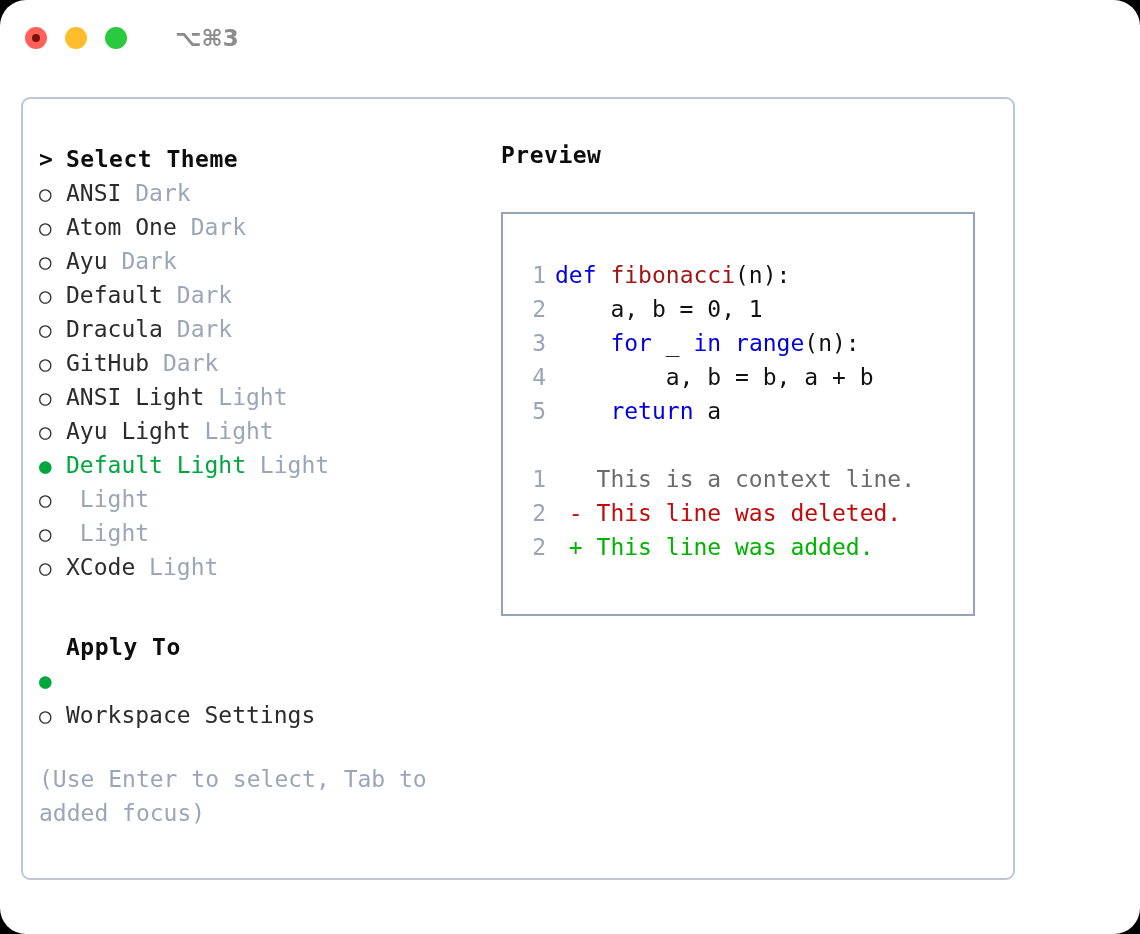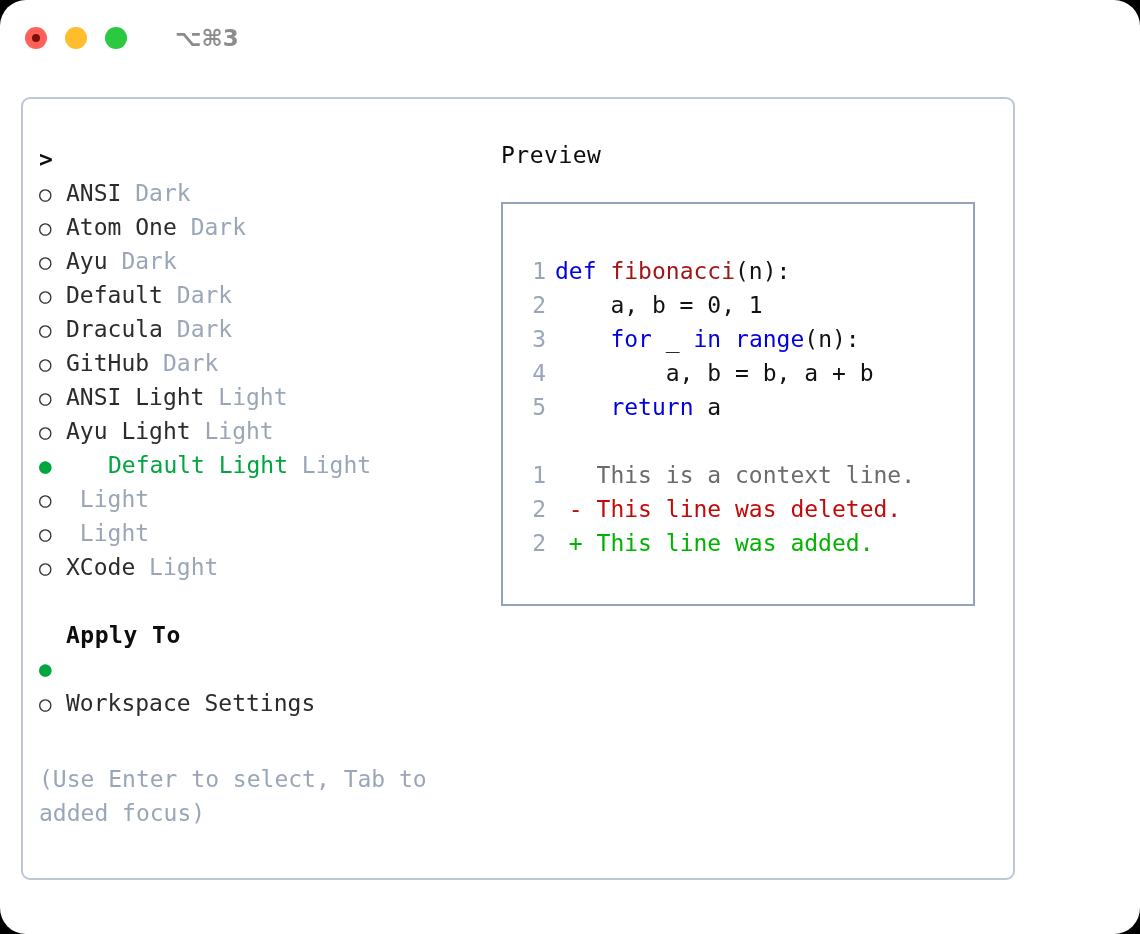--- a/index.html
+++ b/index.html
@@ -115,28 +115,29 @@
     width: 27px;
     flex: 0 0 27px;
     color: #333333;
     font-size: 21px;
   }
   .bullet.on {
     color: #00a63e;
   }
 
   .label      { color: #2b2b2b; }
-  .label.sel  { color: #00a63e; margin-left: 42px; }
+  .label.sel  { color: #00a63e; }
   .tag        { color: #9aa6b8; }
 
   .section-head {
     color: #0d0d0d;
     font-weight: bold;
     padding-left: 27px;
     letter-spacing: 0.5px;
+    margin-top: 12px;
   }
 
   .spacer { height: 34px; }
 
   .hint {
     position: absolute;
     left: 16px;
     top: 663px;
     width: 404px;
     color: #9aa6b8;
@@ -146,37 +147,37 @@
 
   
   .right-col {
     position: absolute;
     left: 478px;
     top: 43px;
     width: 480px;
   }
   .preview-title {
     font-size: 23px;
-    font-weight: normal;
+    font-weight: bold;
     color: #0d0d0d;
     letter-spacing: 0.5px;
-    margin-bottom: 34px;
+    margin-bottom: 44px;
   }
   .preview-box {
     width: 474px;
     height: 404px;
     border: 2px solid #94a3b8;
     box-sizing: border-box;
     background: #ffffff;
     position: relative;
   }
   .code {
     position: absolute;
     left: 18px;
-    top: 50px;
+    top: 44px;
     font-size: 23px;
     line-height: 34px;
     white-space: pre;
   }
   .code .ln {
     display: inline-block;
     width: 25px;
     text-align: right;
     color: #9aa6b8;
     margin-right: 9px;
@@ -201,21 +202,21 @@
       <span class="light green"></span>
     </div>
     <div class="win-title">⌥⌘3</div>
   </div>
 
   <div class="card">
     <div class="card-inner">
 
       <div class="left-col">
         <div class="row header-row">
-          <span class="caret">&gt;</span>
+          <span class="caret">&gt;</span><span>Select Theme</span>
         </div>
         <div id="theme-list">
             <div class="row"><span class="bullet">○</span><span class="label">ANSI</span><span class="tag"> Dark</span></div>
             <div class="row"><span class="bullet">○</span><span class="label">Atom One</span><span class="tag"> Dark</span></div>
             <div class="row"><span class="bullet">○</span><span class="label">Ayu</span><span class="tag"> Dark</span></div>
             <div class="row"><span class="bullet">○</span><span class="label">Default</span><span class="tag"> Dark</span></div>
             <div class="row"><span class="bullet">○</span><span class="label">Dracula</span><span class="tag"> Dark</span></div>
             <div class="row"><span class="bullet">○</span><span class="label">GitHub</span><span class="tag"> Dark</span></div>
             <div class="row"><span class="bullet">○</span><span class="label">ANSI Light</span><span class="tag"> Light</span></div>
             <div class="row"><span class="bullet">○</span><span class="label">Ayu Light</span><span class="tag"> Light</span></div>

